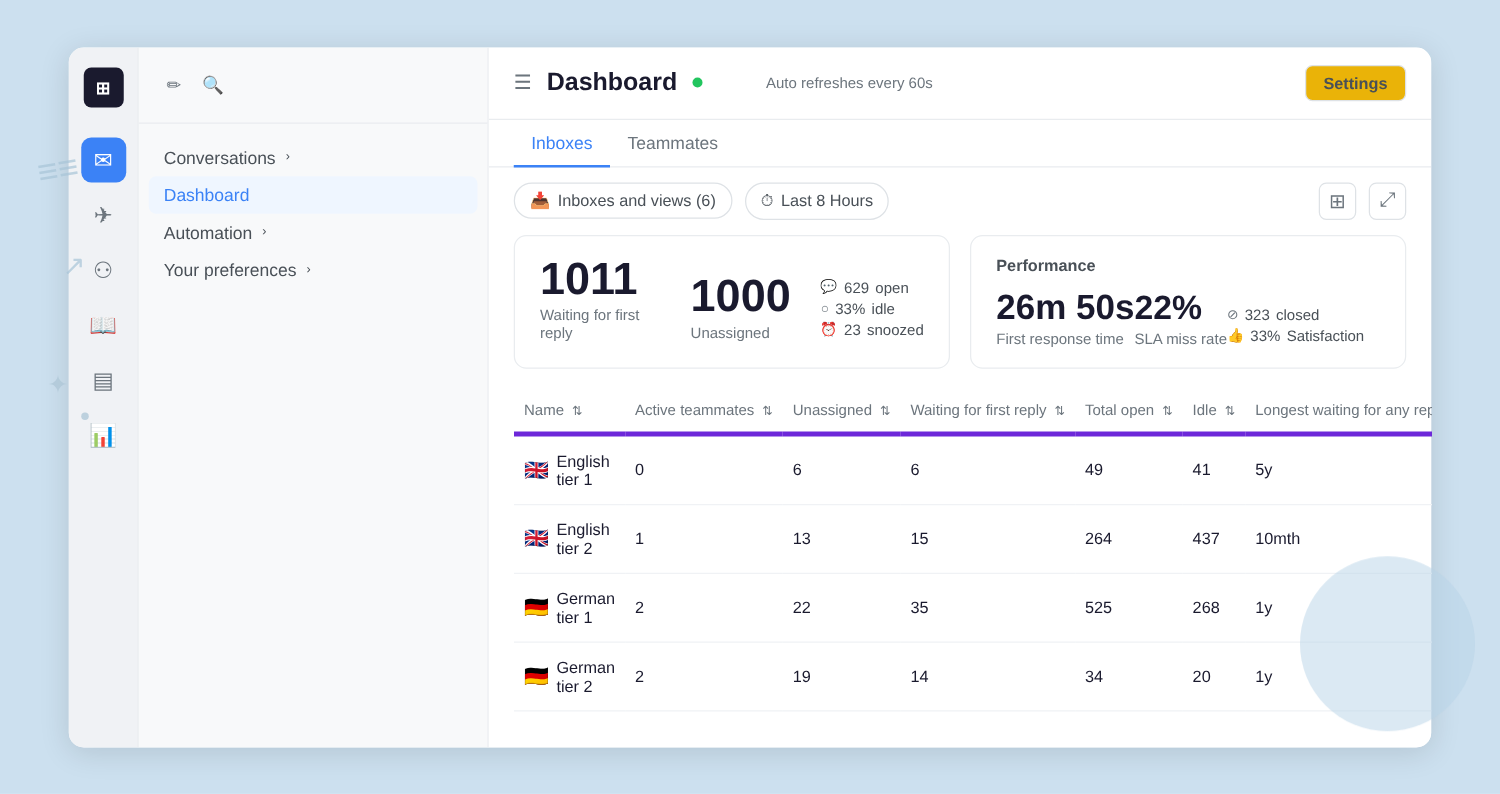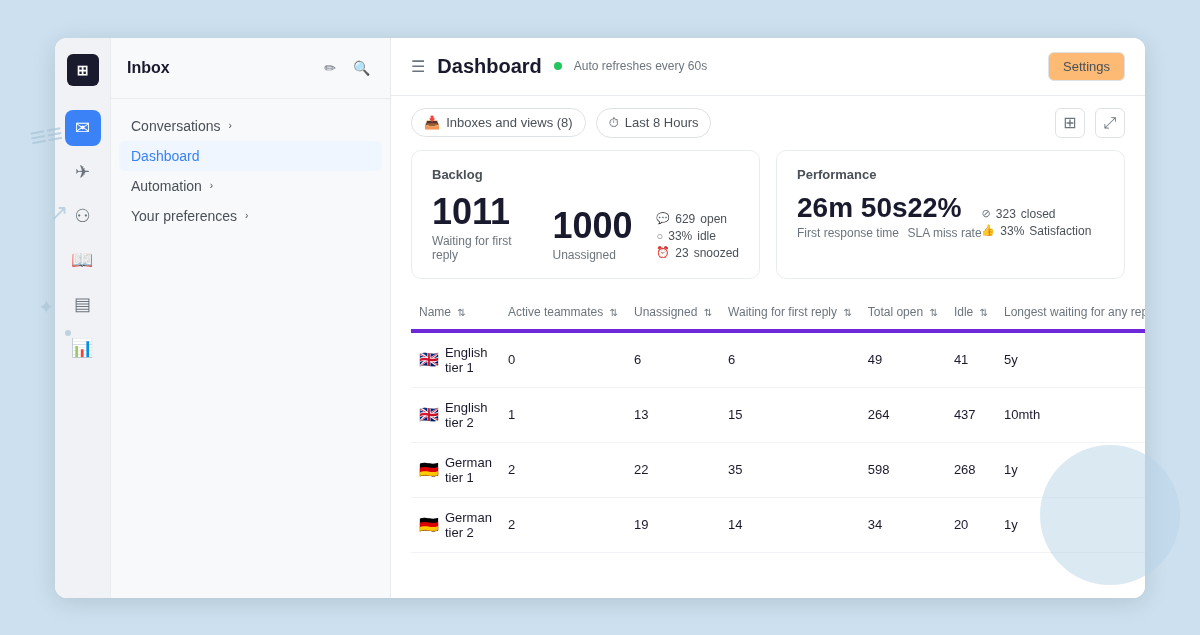--- a/index.html
+++ b/index.html
@@ -150,31 +150,32 @@
     }
     .status-dot {
       width: 8px;
       height: 8px;
       background: #22c55e;
       border-radius: 50%;
     }
     .auto-refresh-text {
       font-size: 12px;
       color: #6c757d;
+      margin-left: 39px;
     }
     .header-spacer { flex: 1; }
     .settings-btn {
       padding: 6px 14px;
       border: 1px solid #dee2e6;
       border-radius: 6px;
-      background: #fdba74;
+      background: #eab308;
       font-size: 13px;
       color: #495057;
       cursor: pointer;
-      font-weight: 400;
+      font-weight: 700;
     }
     
     .tabs-row {
       display: flex;
       padding: 0 20px;
       border-bottom: 1px solid #e9ecef;
     }
     .tab {
       padding: 10px 14px;
       font-size: 14px;
@@ -385,21 +386,20 @@
       <div class="left-icon active">✉</div>
       <div class="left-icon">✈</div>
       <div class="left-icon">⚇</div>
       <div class="left-icon">📖</div>
       <div class="left-icon">▤</div>
       <div class="left-icon">📊</div>
     </div>
 
     <div class="sidebar">
       <div class="sidebar-header">
-        <span class="sidebar-title">Inbox</span>
         <div class="sidebar-icons">
           <div class="sidebar-icon-btn">✏</div>
           <div class="sidebar-icon-btn">🔍</div>
         </div>
       </div>
       <div class="sidebar-nav">
         <div class="nav-section">
           <div class="nav-item">
             <span>Conversations</span>
             <span class="chevron">›</span>
@@ -423,39 +423,42 @@
 
       <div class="main-header">
         <span class="hamburger-icon">☰</span>
         <span class="page-title">Dashboard</span>
         <div class="status-dot"></div>
         <span class="auto-refresh-text">Auto refreshes every 60s</span>
         <div class="header-spacer"></div>
         <button class="settings-btn">Settings</button>
       </div>
 
+      <div class="tabs-row">
+        <div class="tab active">Inboxes</div>
+        <div class="tab">Teammates</div>
+      </div>
 
       <div class="filters-row">
         <button class="filter-btn">
           <span>📥</span>
-          <span>Inboxes and views (8)</span>
+          <span>Inboxes and views (6)</span>
         </button>
         <button class="filter-btn">
           <span>⏱</span>
           <span>Last 8 Hours</span>
         </button>
         <div class="filter-spacer"></div>
         <div class="view-btn">⊞</div>
         <div class="view-btn">⤢</div>
       </div>
 
       <div class="stats-row">
 
         <div class="stats-card">
-          <div class="stats-card-title">Backlog</div>
           <div class="stats-card-content">
             <div class="stat-main">
               <span class="stat-big">1011</span>
               <span class="stat-label">Waiting for first reply</span>
             </div>
             <div class="stat-main">
               <span class="stat-big">1000</span>
               <span class="stat-label">Unassigned</span>
             </div>
             <div class="stat-side">
@@ -573,21 +576,21 @@
               <tr>
       <td>
         <div class="name-cell">
           <span class="flag">🇩🇪</span>
           <span>German tier 1</span>
         </div>
       </td>
       <td>2</td>
       <td>22</td>
       <td>35</td>
-      <td>598</td>
+      <td>525</td>
       <td>268</td>
       <td>1y</td>
     </tr>
               <tr>
       <td>
         <div class="name-cell">
           <span class="flag">🇩🇪</span>
           <span>German tier 2</span>
         </div>
       </td>

